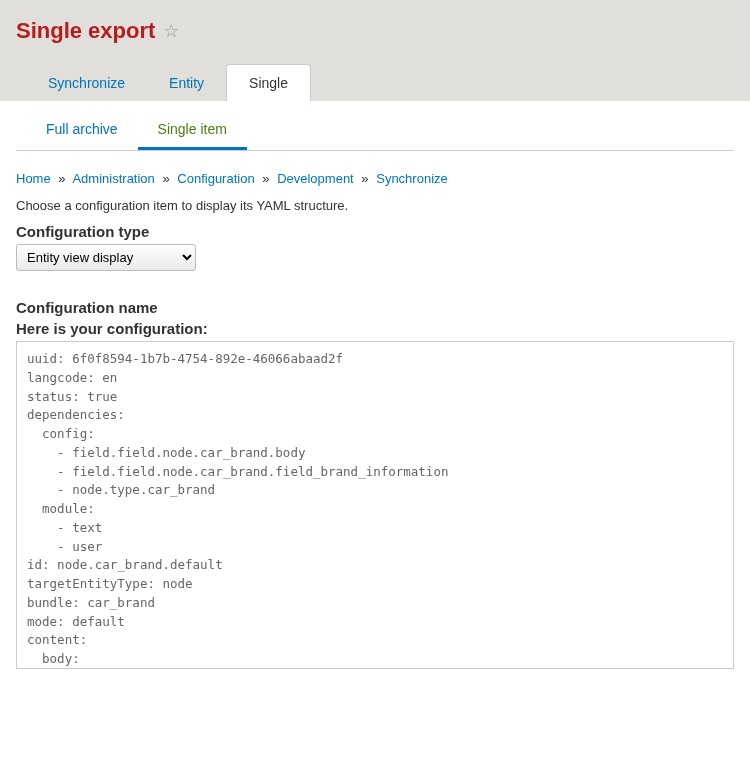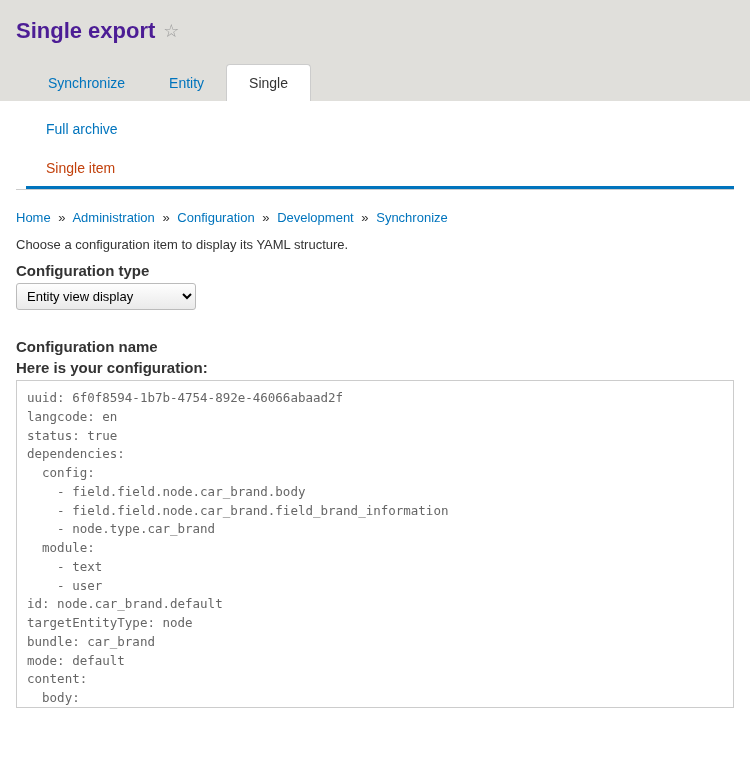--- a/index.html
+++ b/index.html
@@ -1,31 +1,31 @@
 <!DOCTYPE html>
 <html><head>
   <meta charset="utf-8">
   <style>
     * { box-sizing: border-box; margin: 0; padding: 0; }
     body { font-family: "Helvetica Neue", Arial, sans-serif; font-size: 13px; color: #333; background: #fff; width: 750px; }
     
     .header-region { background: #e0dfdb; padding: 18px 16px 0 16px; }
     .page-title-row { display: flex; align-items: center; gap: 8px; margin-bottom: 20px; }
-    .page-title { font-size: 22px; font-weight: 600; color: #4c1d95; }
+    .page-title { font-size: 22px; font-weight: 600; color: #b91c1c; }
     .star-icon { color: #999; font-size: 18px; }
     
     .primary-tabs { display: flex; gap: 0; padding-left: 10px; }
     .primary-tab { padding: 10px 22px; font-size: 14px; cursor: pointer; border: none; background: transparent; color: #0074bd; border-top-left-radius: 4px; border-top-right-radius: 4px; }
     .primary-tab.active { background: #fff; color: #333; border: 1px solid #ccc; border-bottom: none; }
     
     .content-region { padding: 0 16px 16px 16px; background: #fff; }
     
-    .secondary-tabs { display: flex; border-bottom: 1px solid #ccc; padding-top: 10px; padding-left: 10px; flex-direction: column; }
+    .secondary-tabs { display: flex; border-bottom: 1px solid #ccc; padding-top: 10px; padding-left: 10px; }
     .secondary-tab { padding: 10px 20px; font-size: 14px; color: #0074bd; cursor: pointer; border-bottom: 3px solid transparent; }
-    .secondary-tab.active { color: #c2410c; border-bottom: 3px solid #0074bd; font-weight: 500; }
+    .secondary-tab.active { color: #4d7c0f; border-bottom: 3px solid #0074bd; font-weight: 500; }
     
     .breadcrumb { margin: 20px 0 12px 0; font-size: 13px; }
     .breadcrumb a { color: #0074bd; text-decoration: none; margin-top: 15px; }
     .breadcrumb .sep { color: #333; margin: 0 4px; }
     
     .intro-text { margin-bottom: 10px; color: #333; }
     
     .form-label { font-weight: 600; font-size: 15px; margin-bottom: 4px; display: block; color: #333; }
     
     .form-select { padding: 4px 6px; font-size: 13px; background: linear-gradient(#fefefe, #eaeaea); border: 1px solid #bbb; border-radius: 3px; margin-bottom: 28px; }

